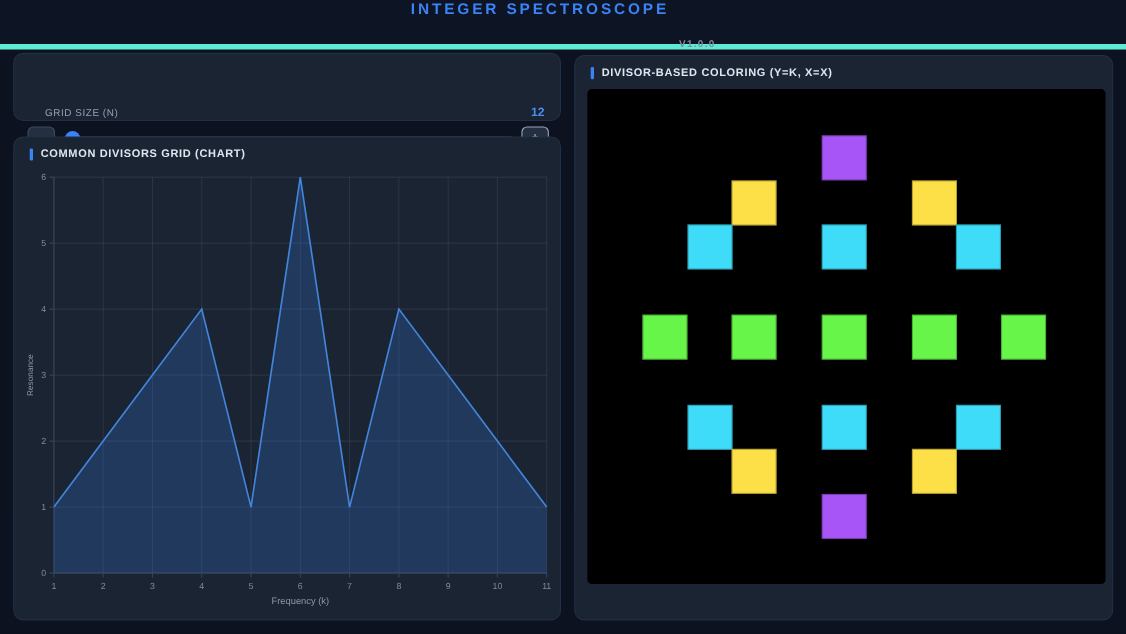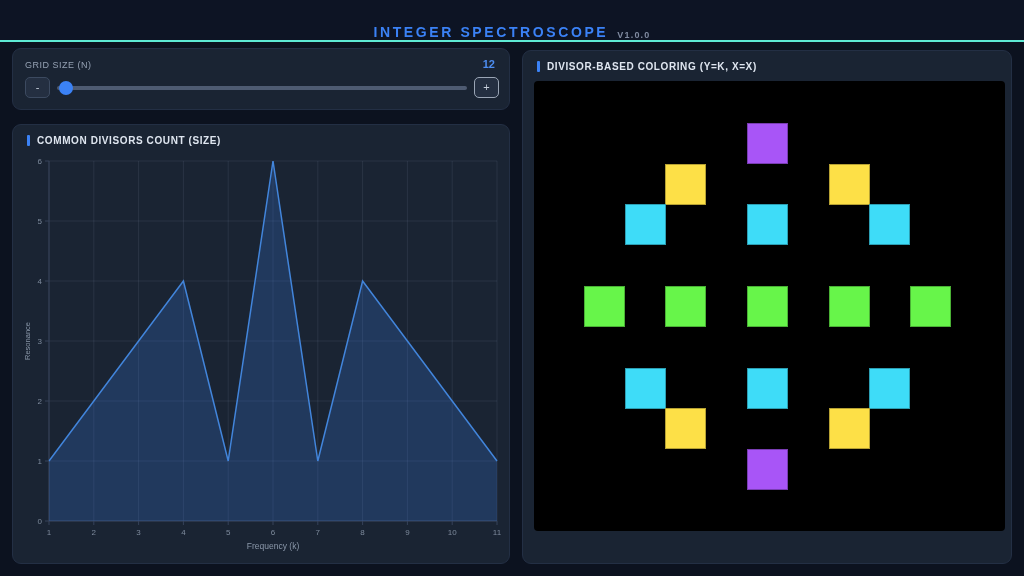--- a/index.html
+++ b/index.html
@@ -4,43 +4,44 @@
 <style>
   html,body { margin:0; padding:0; }
   body {
     width:1024px; height:576px; position:relative; overflow:hidden;
     background:#0c121f;
     font-family:"Liberation Sans", sans-serif;
   }
   
   .app-header {
     position:absolute; top:0; left:0; width:1024px; height:40px;
-    display:flex; align-items:flex-end; justify-content:center; gap:9px;
-    background:#0d1424; border-bottom:2px solid #5eead4;
+    display:flex; align-items:flex-start; justify-content:center; gap:9px;
+    background:#0d1424; border-bottom:5px solid #5eead4;
   }
   .app-title { color:#3b82f6; font-weight:bold; font-size:14px; letter-spacing:2.6px; }
   .app-version { color:#7f8aa0; font-weight:bold; font-size:9px; letter-spacing:1.2px; padding-top:3px;margin-top:32px; }
 
   
   .panel {
     position:absolute; background:#1a2433;
     border:1px solid #232f44; border-radius:9px; box-sizing:border-box;
   }
   .panel-title {
     position:absolute; left:14px; top:10px;
     display:flex; align-items:center; gap:7px;
     font-size:10px; font-weight:bold; letter-spacing:0.6px; color:#dfe6f0;
   }
   .accent-bar { width:3px; height:11px; background:#3b82f6; border-radius:1px; }
 
   
   #gridSizePanel { left:12px; top:48px; width:498px; height:62px; }
   .gs-top {
     display:flex; justify-content:space-between; align-items:baseline;
-    padding:9px 14px 0 12px;
+    padding:9px 14px 0 28px;
+    margin-top:38px;
   }
   .gs-label { font-size:9px; letter-spacing:0.5px; color:#95a1b3; }
   .gs-value { font-size:11px; font-weight:bold; color:#4d8df0;text-align:center; }
   .gs-controls { display:flex; align-items:center; gap:7px; padding:7px 10px 0 12px; }
   .step-btn {
     width:25px; height:21px; flex:0 0 auto;
     background:#242f41; border:1px solid #3c4a60; border-radius:5px;
     color:#c6cfdb; font-size:11px; line-height:1; cursor:pointer;
     display:flex; align-items:center; justify-content:center; padding:0 0 1px 0;
     font-family:"Liberation Sans", sans-serif;
@@ -98,21 +99,21 @@
       <div class="slider-track"></div>
       <div class="slider-thumb"></div>
     </div>
     <button class="step-btn plus">+</button>
   </div>
 </section>
 
 <section class="panel" id="chartPanel">
   <div class="panel-title">
     <span class="accent-bar"></span>
-    <span>COMMON DIVISORS COUNT (SIZE)</span>
+    <span>COMMON DIVISORS GRID (CHART)</span>
   </div>
   <svg id="chartSvg" width="498" height="440" viewBox="0 0 498 440">
       <line x1="36" y1="36" x2="36" y2="396" stroke="rgba(148,163,184,0.13)"></line>
       <line x1="80.8" y1="36" x2="80.8" y2="396" stroke="rgba(148,163,184,0.13)"></line>
       <line x1="125.6" y1="36" x2="125.6" y2="396" stroke="rgba(148,163,184,0.13)"></line>
       <line x1="170.4" y1="36" x2="170.4" y2="396" stroke="rgba(148,163,184,0.13)"></line>
       <line x1="215.2" y1="36" x2="215.2" y2="396" stroke="rgba(148,163,184,0.13)"></line>
       <line x1="260" y1="36" x2="260" y2="396" stroke="rgba(148,163,184,0.13)"></line>
       <line x1="304.8" y1="36" x2="304.8" y2="396" stroke="rgba(148,163,184,0.13)"></line>
       <line x1="349.6" y1="36" x2="349.6" y2="396" stroke="rgba(148,163,184,0.13)"></line>

